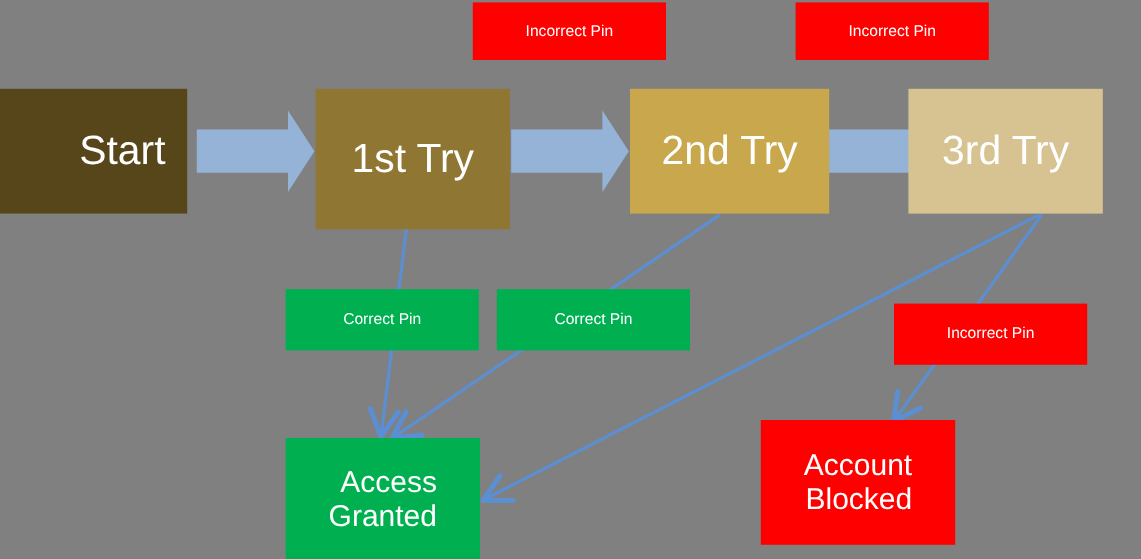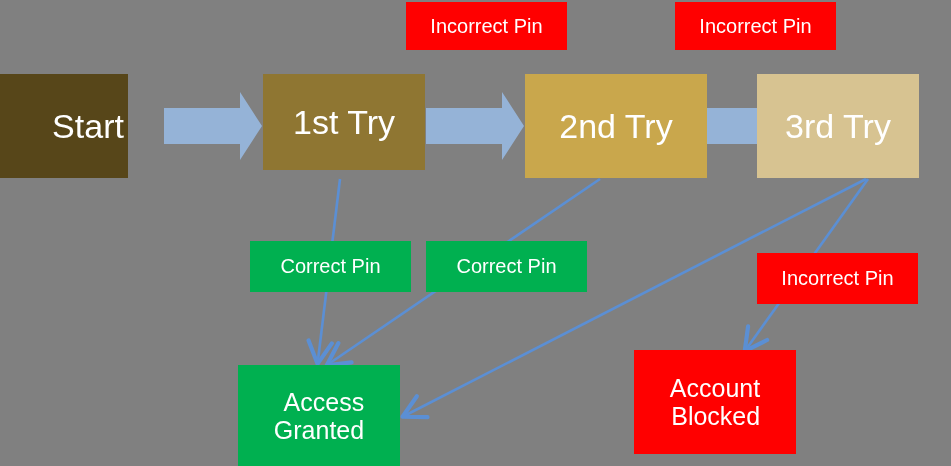--- a/index.html
+++ b/index.html
@@ -36,26 +36,25 @@
     white-space: pre-line;
   }
   .stage-node {
     font-size: 34px;
   }
   .terminal-node {
     font-size: 25px;
     text-align: right;
   }
   .label-node {
-    font-size: 20px;
-    margin-left: 12px;
+    font-size: 13px;
   }
-  .n-start    { left: 0px;   top: 74px;  width: 128px; height: 104px; background: #574619; padding-left: 48px; }
-  .n-try1     { left: 263px; top: 74px;  width: 162px; height: 96px; background: #8F7632; }
-  .n-try2     { left: 525px; top: 74px;  width: 182px; height: 104px; background: #C9A74C; }
+  .n-start    { left: 0px;   top: 74px;  width: 156px; height: 104px; background: #574619; padding-left: 48px; }
+  .n-try1     { left: 263px; top: 74px;  width: 162px; height: 117px; background: #8F7632; }
+  .n-try2     { left: 525px; top: 74px;  width: 166px; height: 104px; background: #C9A74C; }
   .n-try3     { left: 757px; top: 74px;  width: 162px; height: 104px; background: #D7C391; }
 
   .n-pin-top1 { left: 394px; top: 2px;   width: 161px; height: 48px; background: #FF0000; }
   .n-pin-top2 { left: 663px; top: 2px;   width: 161px; height: 48px; background: #FF0000; }
   .n-ok1      { left: 238px; top: 241px; width: 161px; height: 51px; background: #00B050; }
   .n-ok2      { left: 414px; top: 241px; width: 161px; height: 51px; background: #00B050; }
   .n-pin-r    { left: 745px; top: 253px; width: 161px; height: 51px; background: #FF0000; }
 
   .n-granted  { left: 238px; top: 365px; width: 162px; height: 101px; background: #00B050; }
   .n-blocked  { left: 634px; top: 350px; width: 162px; height: 104px; background: #FF0000; }

